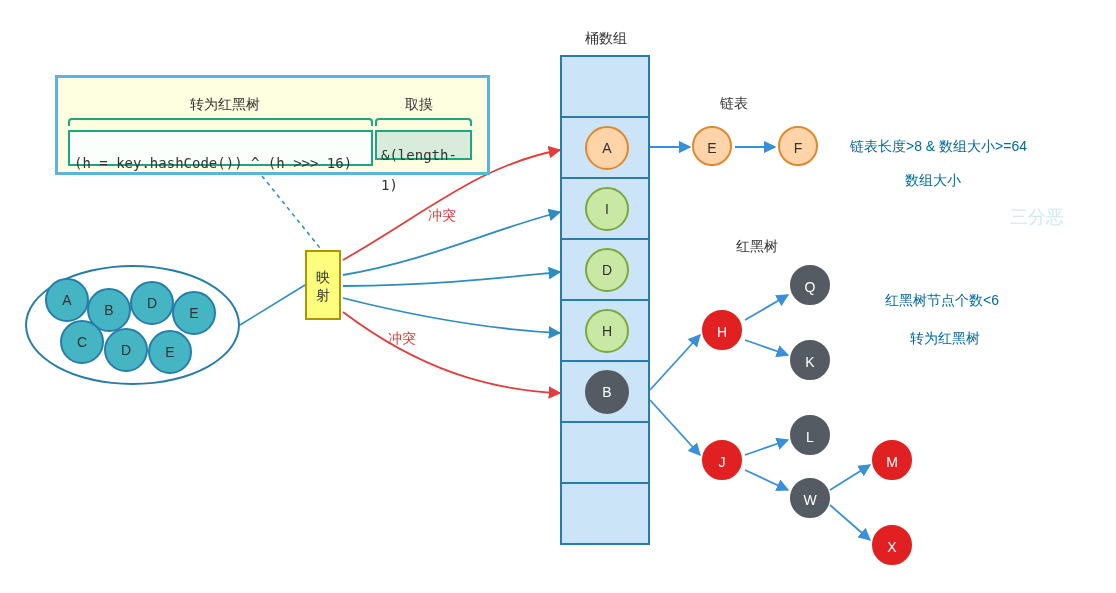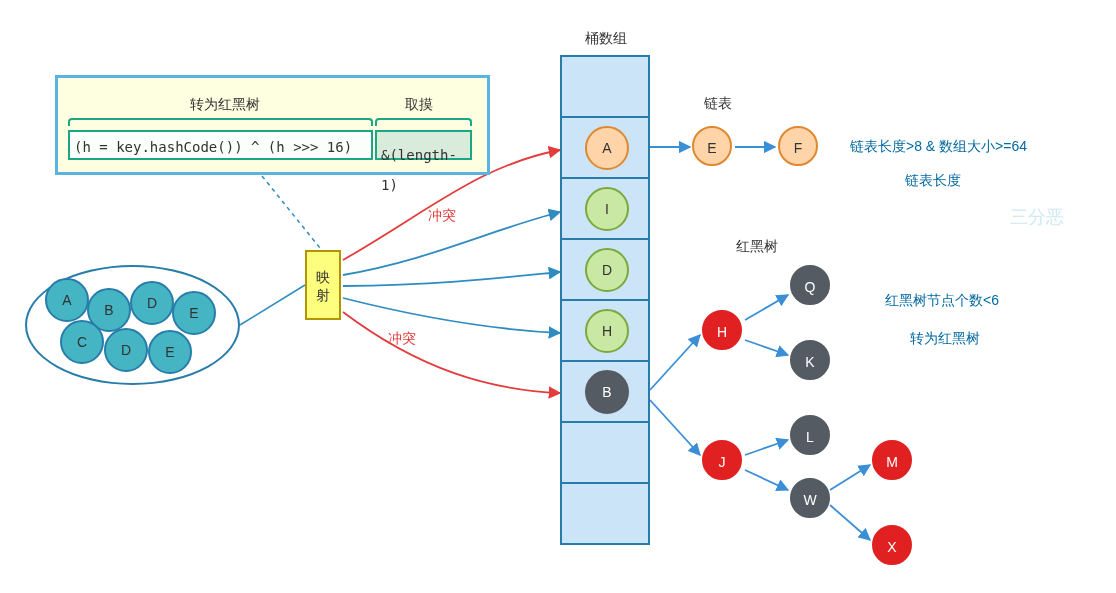--- a/index.html
+++ b/index.html
@@ -1,21 +1,21 @@
 <!DOCTYPE html>
 <html><head>
 <meta charset="utf-8">
 <style>
   html,body{margin:0;padding:0;width:1116px;height:593px;background:#fff;font-family:"Microsoft YaHei",Arial,sans-serif;font-size:14px;color:#333}
   .stage{position:relative;width:1116px;height:593px}
   svg.wires{position:absolute;left:0;top:0;width:1116px;height:593px;pointer-events:none}
   .abs{position:absolute;box-sizing:border-box}
   .formula-panel{left:55px;top:75px;width:435px;height:100px;background:#fefee0;border:3px solid #5bb4e0}
   .formula-label{position:absolute;color:#333;font-size:14px}
-  .formula-code{left:68px;top:130px;width:305px;height:30px;line-height:30px;padding:0 4px;background:#fafffb;border:2px solid #1ba784;font-family:"Consolas",monospace;font-size:14px}
+  .formula-code{left:68px;top:130px;width:305px;height:30px;line-height:30px;padding:16px 4px;background:#fafffb;border:2px solid #1ba784;font-family:"Consolas",monospace;font-size:14px}
   .formula-code2{left:375px;top:130px;width:97px;height:30px;line-height:30px;padding:8px 4px;background:#d9ecdb;border:2px solid #1ba784;font-family:"Consolas",monospace;font-size:14px}
   .bracket-top{border-top:2px solid #1ba784;border-left:2px solid #1ba784;border-right:2px solid #1ba784;border-radius:4px 4px 0 0;height:8px}
   .ellipse{left:25px;top:265px;width:215px;height:120px;border:2px solid #277caa;border-radius:50%}
   .keyball{position:absolute;width:40px;height:40px;border-radius:50%;background:#45b5c4;border:2px solid #277caa;text-align:center;line-height:40px;color:#333;font-weight:400}
   .mapbox{left:305px;top:250px;width:36px;height:70px;background:#fefe7e;border:2px solid #b09400;text-align:center;padding-top:16px;font-size:14px;line-height:18px}
   .bucket{left:560px;top:55px;width:90px;border:2px solid #277caa}
   .bucket-cell{height:59px;border-bottom:2px solid #277caa;background:#cce4f7;position:relative}
   .bucket-cell:last-child{border-bottom:none}
   .node{width:40px;height:40px;border-radius:50%;text-align:center;line-height:40px;border:2px solid;position:absolute}
   .n-orange{background:#ffd4a8;border-color:#e0882f;color:#333}
@@ -110,36 +110,36 @@
   <div class="bucket-cell">
         <div class="node n-green bucket-node">H</div>
       </div>
   <div class="bucket-cell">
         <div class="node n-black bucket-node">B</div>
       </div>
   <div class="bucket-cell"></div>
   <div class="bucket-cell"></div>
 </div>
 
-<div class="abs label" style="left:704px;top:95px">链表</div>
+<div class="abs label" style="left:720px;top:95px">链表</div>
 
 <div class="abs node n-orange" style="left:692px;top:126px">E</div>
 <div class="abs node n-orange" style="left:778px;top:126px">F</div>
 
 <div class="abs label" style="left:736px;top:238px">红黑树</div>
 
 <div class="abs node n-red" style="left:702px;top:310px">H</div>
 <div class="abs node n-black" style="left:790px;top:265px">Q</div>
 <div class="abs node n-black" style="left:790px;top:340px">K</div>
 <div class="abs node n-red" style="left:702px;top:440px">J</div>
 <div class="abs node n-black" style="left:790px;top:415px">L</div>
 <div class="abs node n-black" style="left:790px;top:478px">W</div>
 <div class="abs node n-red" style="left:872px;top:440px">M</div>
 <div class="abs node n-red" style="left:872px;top:525px">X</div>
 
 <div class="abs annot" style="left:850px;top:138px">链表长度&gt;8 &amp; 数组大小&gt;=64</div>
-<div class="abs annot" style="left:905px;top:172px">链表长度</div>
+<div class="abs annot" style="left:905px;top:172px">数组大小</div>
 <div class="abs annot" style="left:885px;top:292px">红黑树节点个数&lt;6</div>
 <div class="abs annot" style="left:910px;top:330px">转为红黑树</div>
 
 <div class="abs watermark" style="left:1010px;top:205px">三分恶</div>
 
 </div>
 
 </body></html>

